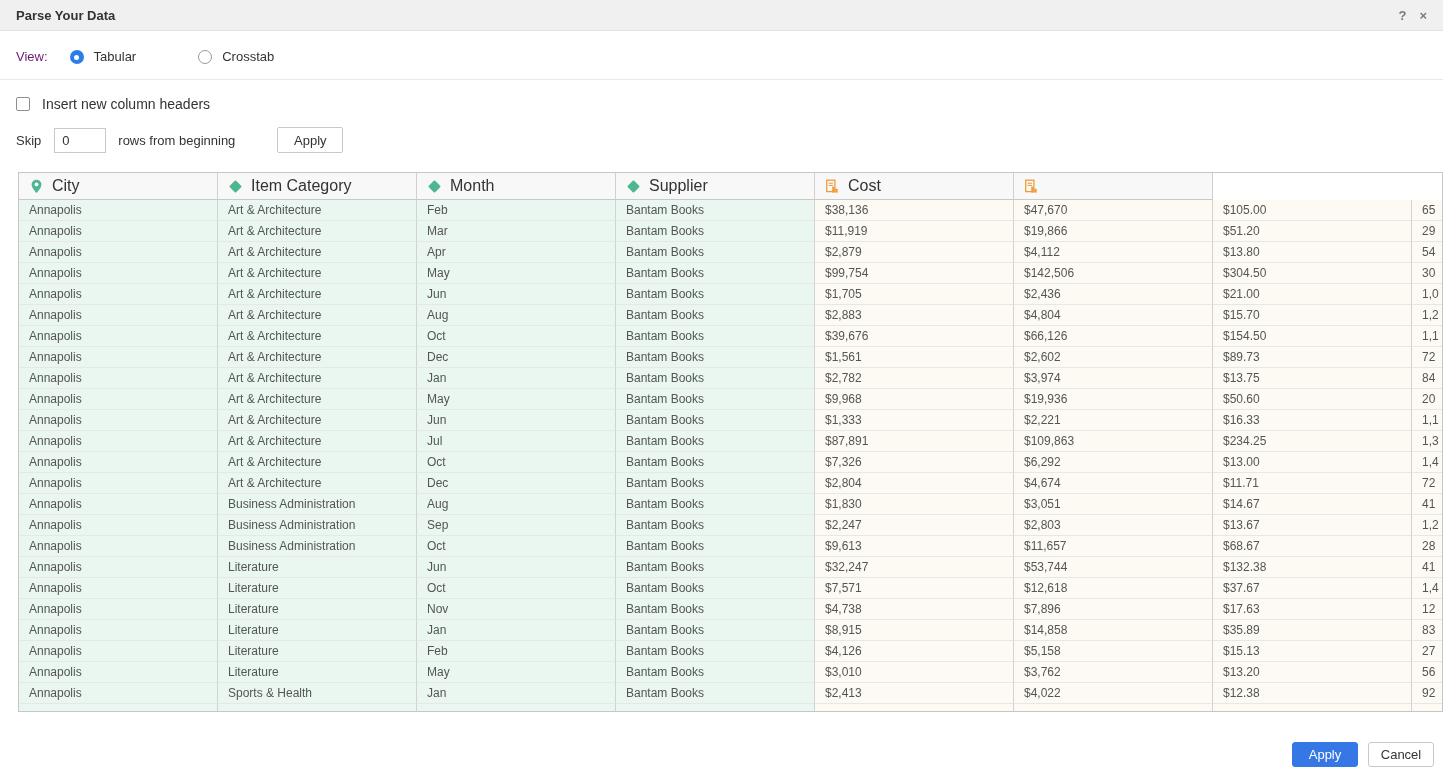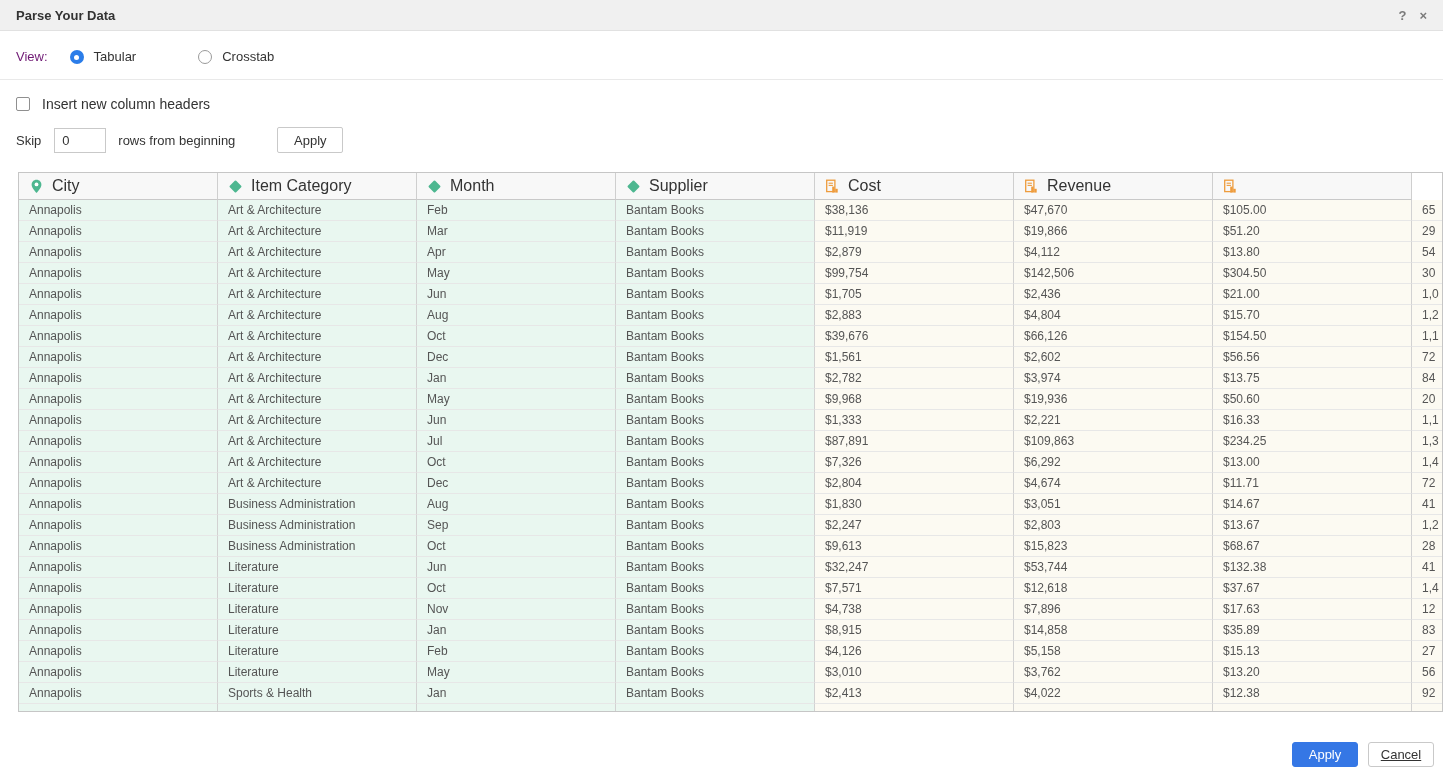--- a/index.html
+++ b/index.html
@@ -42,21 +42,21 @@
   .hrow { display:flex; width:1610px; }
   .hcell { width:199px; flex:0 0 199px; height:27px; background:#f8f8f8;
     border-right:1px solid #cfcfcf; border-bottom:1px solid #c9c9c9;
     display:flex; align-items:center; padding-left:9px; font-size:16px; color:#333; cursor:pointer; }
   .hcell .hicon { display:inline-flex; width:16px; justify-content:center; margin-right:8px; }
   .diamond { width:9px; height:9px; background:#4db790; transform:rotate(45deg); border-radius:1px; }
   
   .footer-apply { position:absolute; left:1292px; top:742px; width:66px; height:25px;
     background:#3577e5; color:#fff; border:1px solid #3577e5; border-radius:3px; font-size:13px; cursor:pointer; font-family:inherit; }
   .footer-cancel { position:absolute; left:1368px; top:742px; width:66px; height:25px;
-    background:#fff; color:#333; border:1px solid #c9c9c9; border-radius:3px; font-size:13px; cursor:pointer; font-family:inherit;text-decoration:underline; }
+    background:#fff; color:#333; border:1px solid #c9c9c9; border-radius:3px; font-size:13px; cursor:pointer; font-family:inherit; }
 </style>
 </head>
 <body>
 
 <div class="titlebar">
   <span class="title">Parse Your Data</span>
   <span class="tb-icons">
     <span class="tb-icon">?</span>
     <span class="tb-icon">×</span>
   </span>
@@ -132,32 +132,20 @@
       <div class="hcell">
         <span class="hicon">
           <svg width="14" height="14" viewBox="0 0 14 14">
       <rect x="1.7" y="1.2" width="8.2" height="11.4" fill="none" stroke="#ee9c3d" stroke-width="1.3"></rect>
       <line x1="3.6" y1="4.2" x2="7.9" y2="4.2" stroke="#ee9c3d" stroke-width="1.1"></line>
       <line x1="3.6" y1="6.4" x2="7.9" y2="6.4" stroke="#ee9c3d" stroke-width="1.1"></line>
       <rect x="7.2" y="7.6" width="2.4" height="6" fill="#ee9c3d"></rect>
       <rect x="10.3" y="9.8" width="2.4" height="3.8" fill="#ee9c3d"></rect>
           </svg>
         </span>
-    <span>Revenue</span>
-      </div>
-      <div class="hcell">
-        <span class="hicon">
-          <svg width="14" height="14" viewBox="0 0 14 14">
-      <rect x="1.7" y="1.2" width="8.2" height="11.4" fill="none" stroke="#ee9c3d" stroke-width="1.3"></rect>
-      <line x1="3.6" y1="4.2" x2="7.9" y2="4.2" stroke="#ee9c3d" stroke-width="1.1"></line>
-      <line x1="3.6" y1="6.4" x2="7.9" y2="6.4" stroke="#ee9c3d" stroke-width="1.1"></line>
-      <rect x="7.2" y="7.6" width="2.4" height="6" fill="#ee9c3d"></rect>
-      <rect x="10.3" y="9.8" width="2.4" height="3.8" fill="#ee9c3d"></rect>
-          </svg>
-        </span>
     <span></span>
       </div>
     </div>
   <div>
       <div class="trow">
         <div class="cell geo">Annapolis</div>
         <div class="cell dim">Art &amp; Architecture</div>
         <div class="cell dim">Feb</div>
         <div class="cell dim">Bantam Books</div>
         <div class="cell num">$38,136</div>
@@ -225,21 +213,21 @@
         <div class="cell num">$154.50</div>
         <div class="cell num">1,1</div>
       </div>
       <div class="trow">
         <div class="cell geo">Annapolis</div>
         <div class="cell dim">Art &amp; Architecture</div>
         <div class="cell dim">Dec</div>
         <div class="cell dim">Bantam Books</div>
         <div class="cell num">$1,561</div>
         <div class="cell num">$2,602</div>
-        <div class="cell num">$56.56</div>
+        <div class="cell num">$89.73</div>
         <div class="cell num">72</div>
       </div>
       <div class="trow">
         <div class="cell geo">Annapolis</div>
         <div class="cell dim">Art &amp; Architecture</div>
         <div class="cell dim">Jan</div>
         <div class="cell dim">Bantam Books</div>
         <div class="cell num">$2,782</div>
         <div class="cell num">$3,974</div>
         <div class="cell num">$13.75</div>
@@ -314,21 +302,21 @@
         <div class="cell num">$2,803</div>
         <div class="cell num">$13.67</div>
         <div class="cell num">1,2</div>
       </div>
       <div class="trow">
         <div class="cell geo">Annapolis</div>
         <div class="cell dim">Business Administration</div>
         <div class="cell dim">Oct</div>
         <div class="cell dim">Bantam Books</div>
         <div class="cell num">$9,613</div>
-        <div class="cell num">$15,823</div>
+        <div class="cell num">$11,657</div>
         <div class="cell num">$68.67</div>
         <div class="cell num">28</div>
       </div>
       <div class="trow">
         <div class="cell geo">Annapolis</div>
         <div class="cell dim">Literature</div>
         <div class="cell dim">Jun</div>
         <div class="cell dim">Bantam Books</div>
         <div class="cell num">$32,247</div>
         <div class="cell num">$53,744</div>

